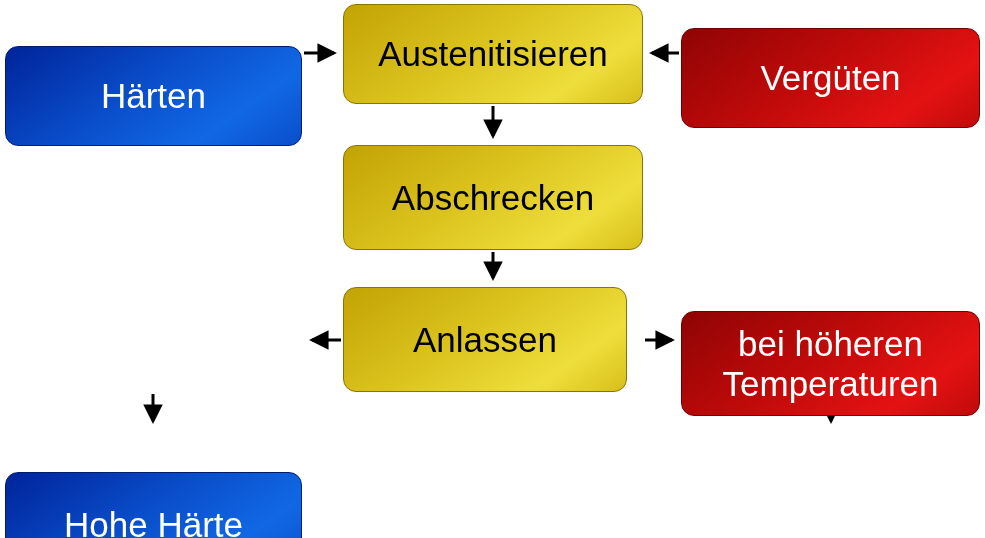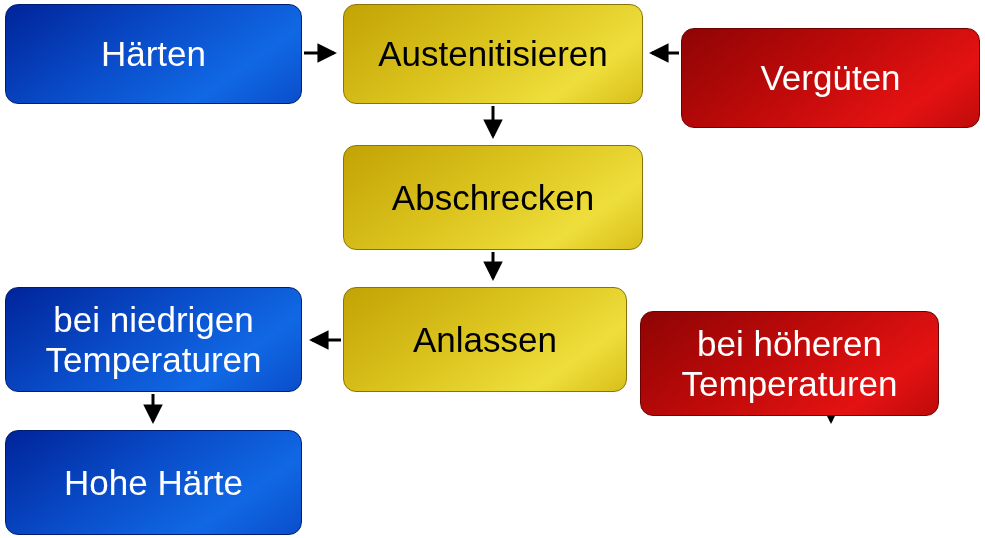--- a/index.html
+++ b/index.html
@@ -25,41 +25,42 @@
     font-size: 35px;
     line-height: 1.12;
     padding: 2px 6px;
     box-sizing: border-box;
     user-select: none;
   }
   .node.blue {
     background: linear-gradient(145deg, #00249a 0%, #0a4ecb 45%, #1168e4 75%, #0a4ecb 100%);
     border: 1px solid #001c70;
     color: #ffffff;
+    margin-top: 42px;
   }
   .node.yellow {
     background: linear-gradient(145deg, #c2a305 0%, #dcc41e 45%, #eede3c 78%, #d8bf1a 100%);
     border: 1px solid #8a7300;
     color: #000000;
   }
   .node.red {
     background: linear-gradient(145deg, #8f0404 0%, #c00a0a 45%, #e41212 78%, #c00a0a 100%);
     border: 1px solid #6d0000;
     color: #ffffff;
     margin-top: 24px;
   }
 
   
   #node-haerten          { left: 5px;   top: 4px;   width: 297px; height: 100px; }
   #node-austenitisieren  { left: 343px; top: 4px;   width: 300px; height: 100px; }
   #node-verguenten       { left: 681px; top: 4px;   width: 299px; height: 100px; }
   #node-abschrecken      { left: 343px; top: 145px; width: 300px; height: 105px; }
   #node-anlassen         { left: 343px; top: 287px; width: 284px; height: 105px; }
   #node-niedrig          { left: 5px;   top: 287px; width: 297px; height: 105px; }
-  #node-hoeher           { left: 640px; top: 287px; width: 299px; height: 105px; }
+  #node-hoeher           { left: 681px; top: 287px; width: 299px; height: 105px; }
   #node-hohe-haerte      { left: 5px;   top: 430px; width: 297px; height: 105px; }
   #node-festigkeit       { left: 681px; top: 430px; width: 299px; height: 105px; }
 
   #arrow-layer {
     position: absolute;
     left: 0;
     top: 0;
     width: 985px;
     height: 538px;
     pointer-events: none;
@@ -91,20 +92,19 @@
   <div class="node blue" id="node-haerten">Härten</div>
 
   <div class="node yellow" id="node-austenitisieren">Austenitisieren</div>
 
   <div class="node red" id="node-verguenten">Vergüten</div>
 
   <div class="node yellow" id="node-abschrecken">Abschrecken</div>
 
   <div class="node yellow" id="node-anlassen">Anlassen</div>
 
-  <div class="node blue" id="node-niedrig">bei niedrigen Temperaturen</div>
 
   <div class="node red" id="node-hoeher">bei höheren Temperaturen</div>
 
   <div class="node blue" id="node-hohe-haerte">Hohe Härte</div>
 
 
 </div>
 
 </body></html>

